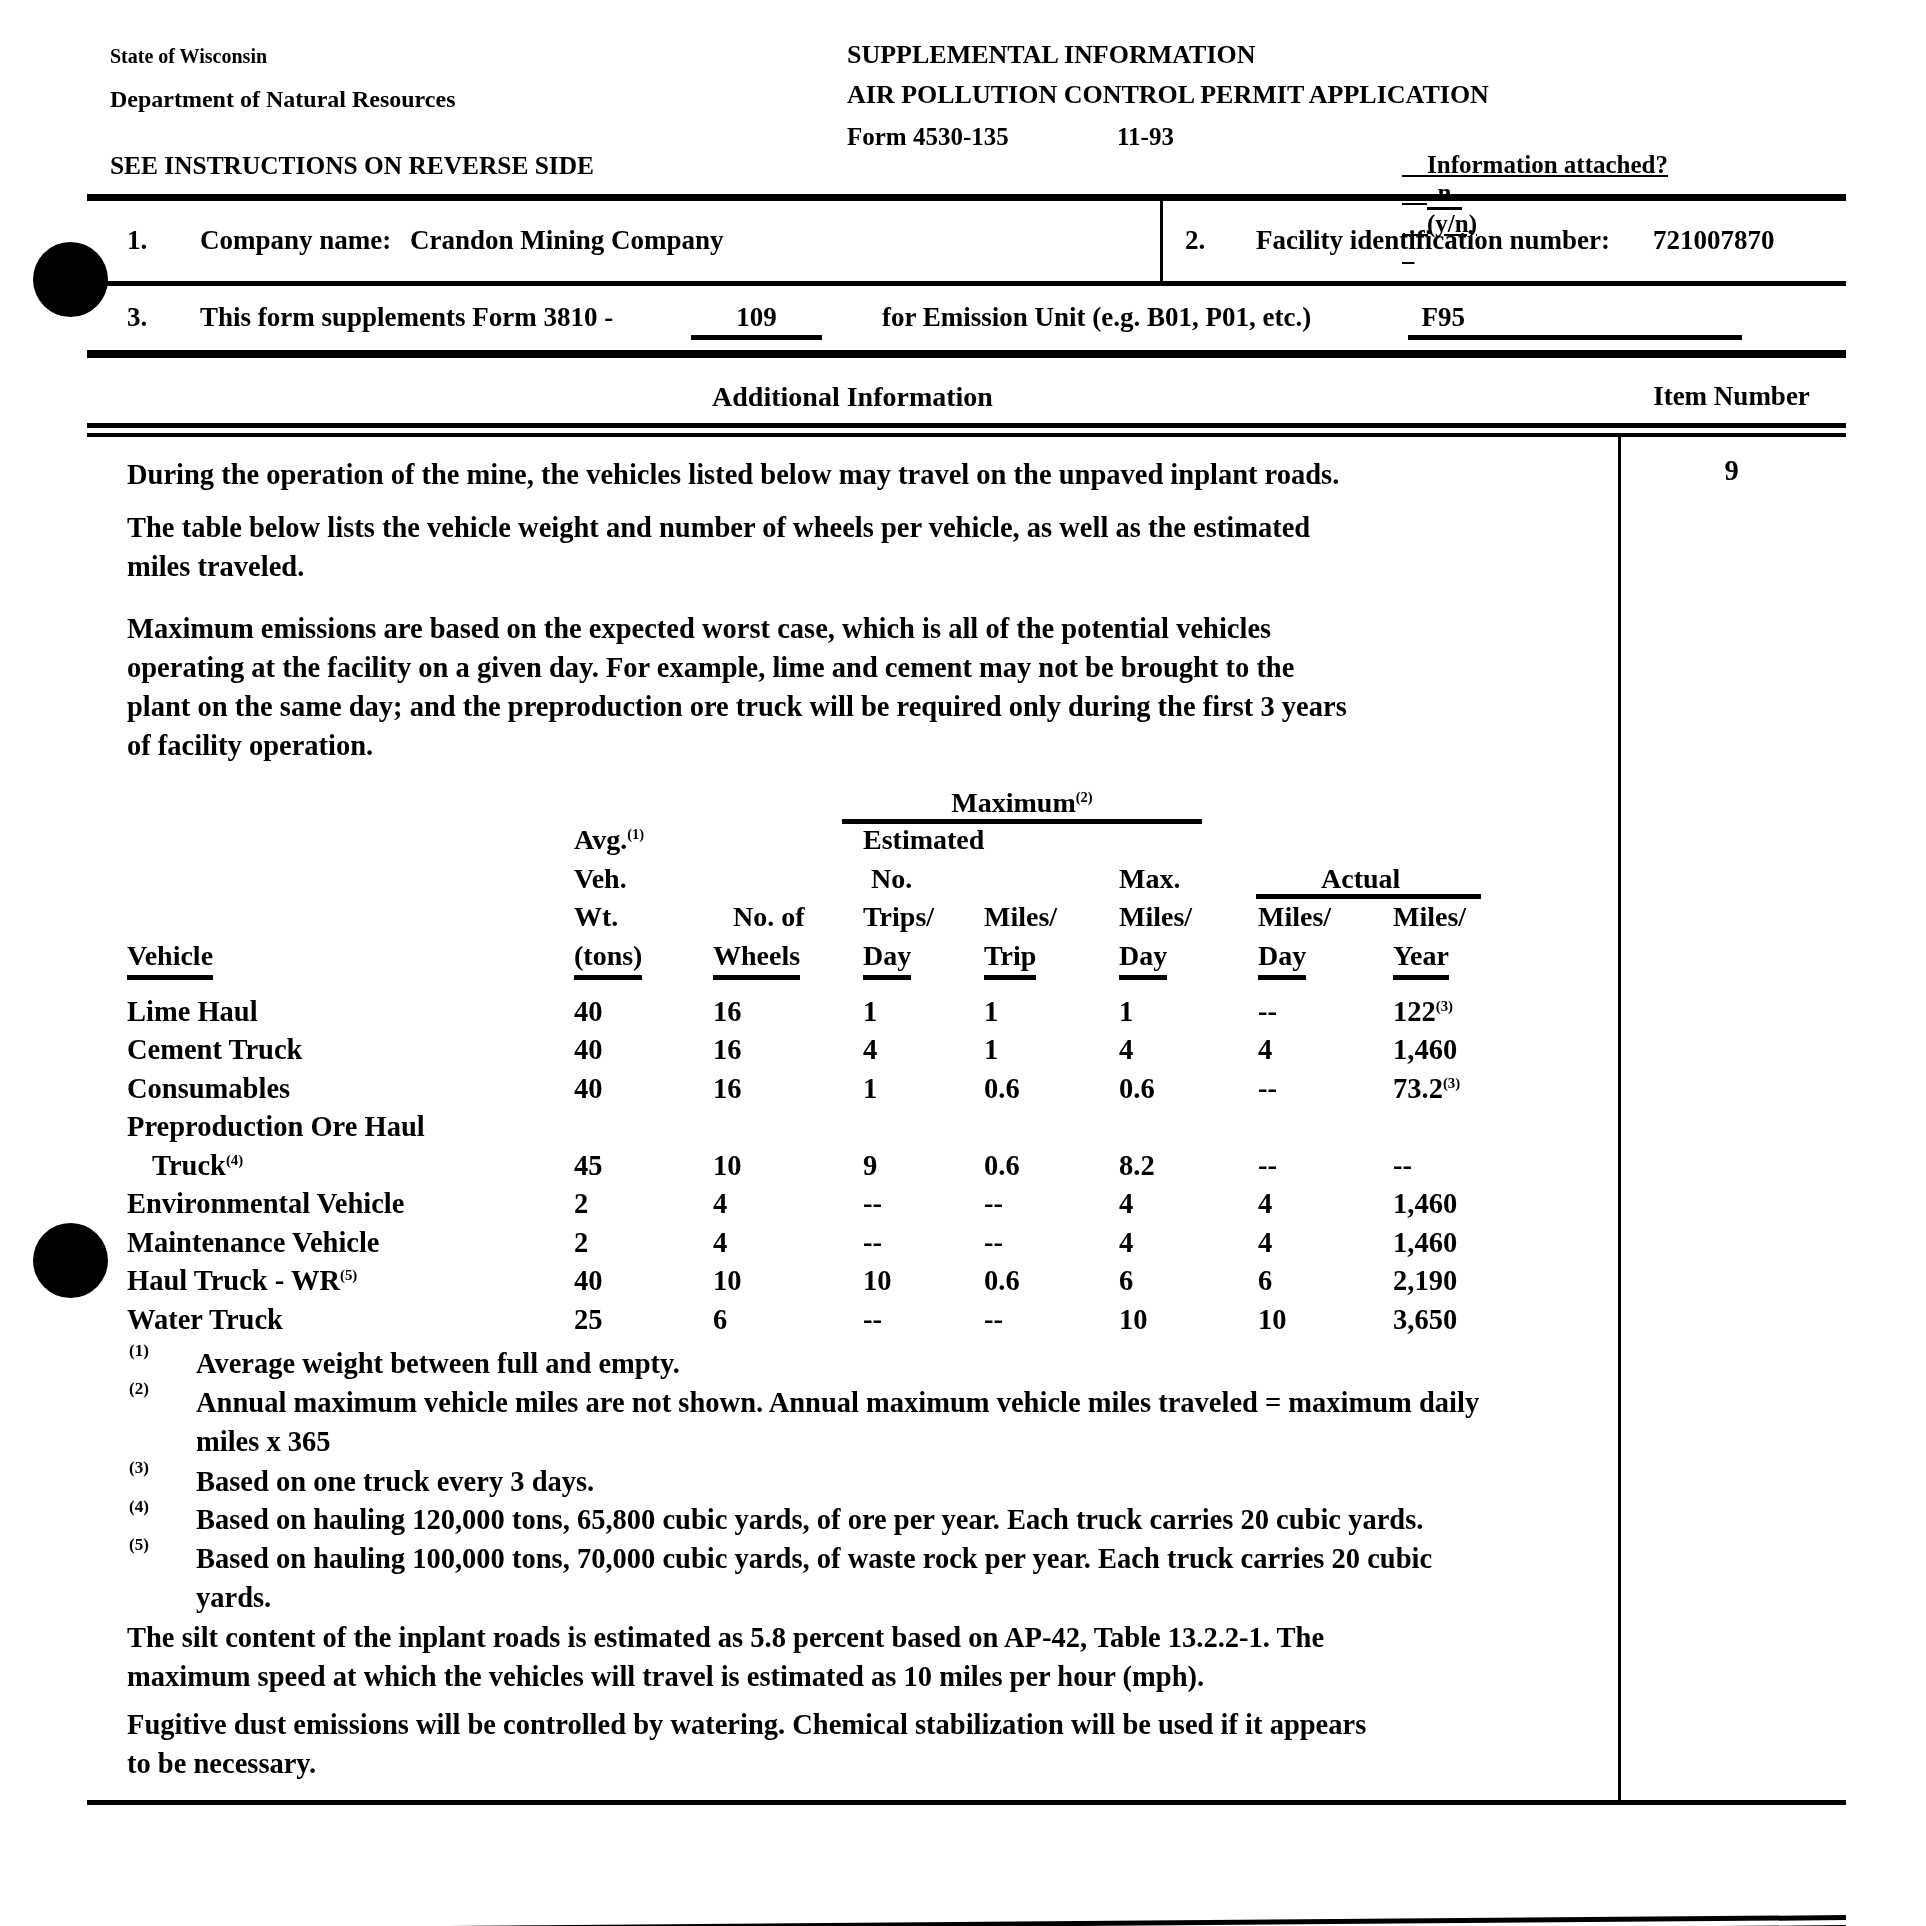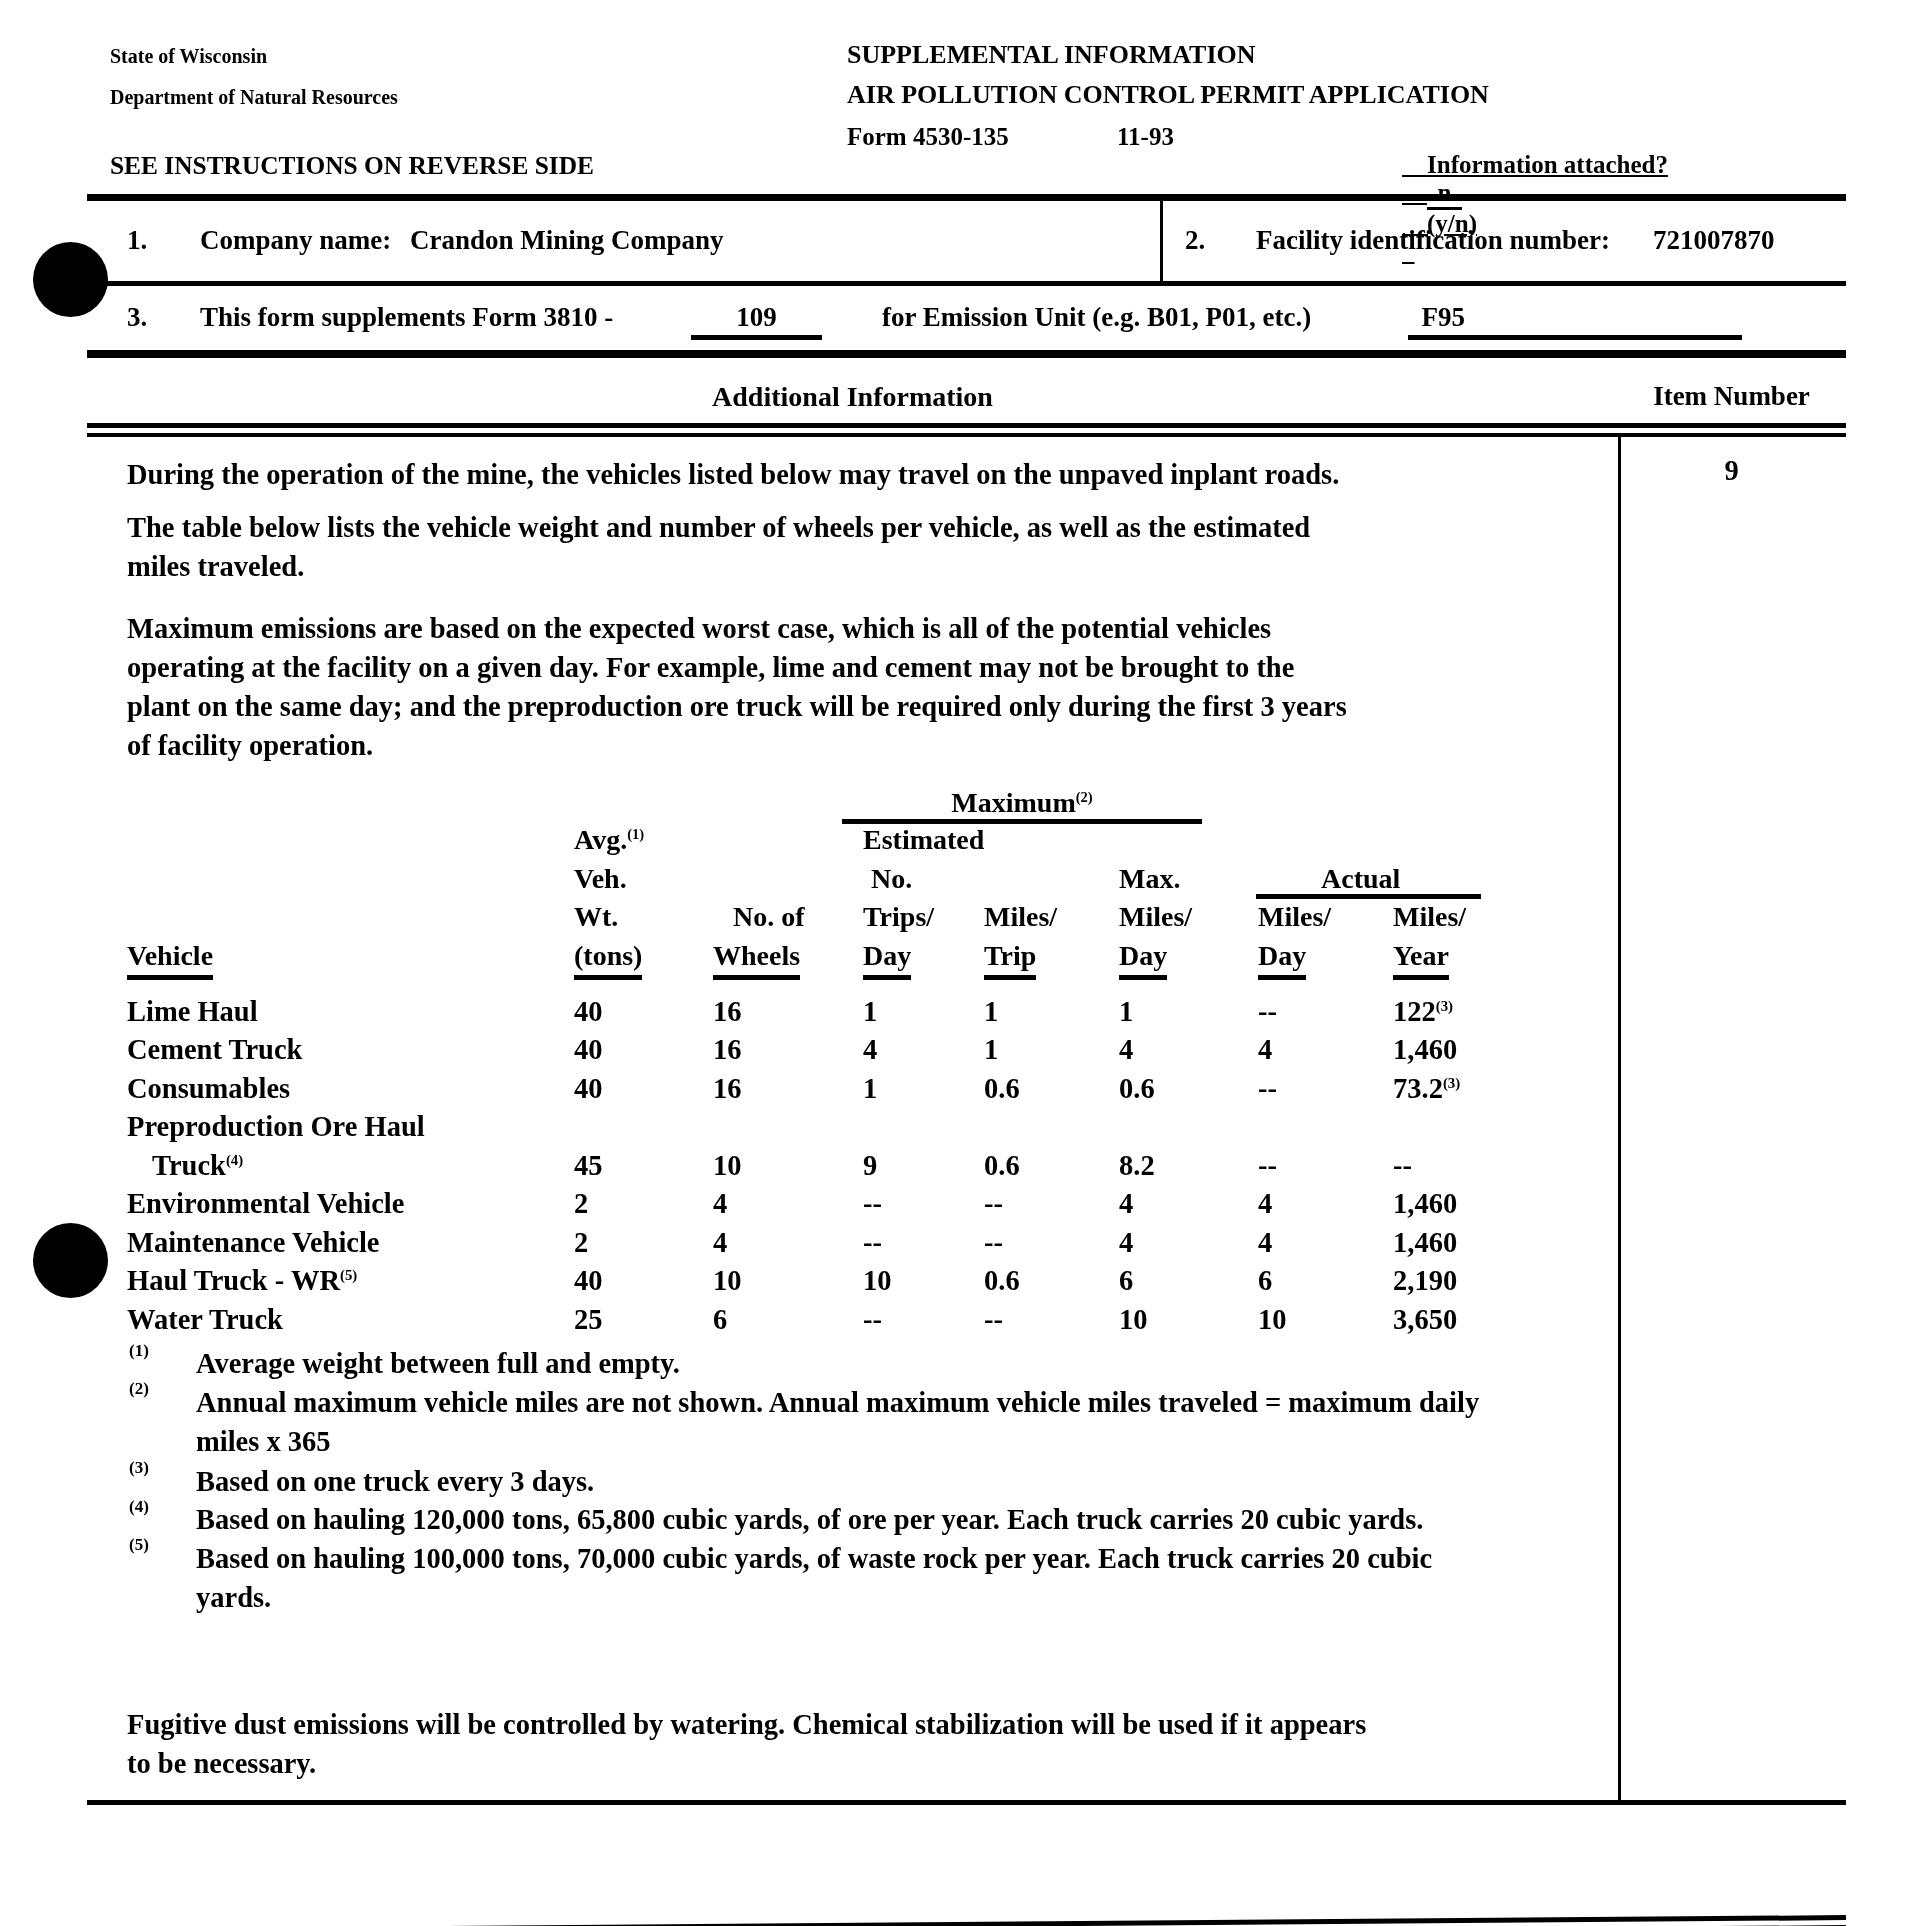--- a/index.html
+++ b/index.html
@@ -23,21 +23,21 @@
 </style>
 </head>
 <body>
 
 <div class="page">
 
   <div class="hole" style="left:33px;top:242px;"></div>
   <div class="hole" style="left:33px;top:1223px;"></div>
 
   <div class="abs" style="left:110px;top:45px;font-size:20px;">State of Wisconsin</div>
-  <div class="abs" style="left:110px;top:86px;font-size:20px;">Department of Natural Resources</div>
+  <div class="abs" style="left:110px;top:86px;font-size:24px;">Department of Natural Resources</div>
   <div class="abs" style="left:847px;top:40px;font-size:26px;">SUPPLEMENTAL INFORMATION</div>
   <div class="abs" style="left:847px;top:80px;font-size:26px;">AIR POLLUTION CONTROL PERMIT APPLICATION</div>
   <div class="abs" style="left:847px;top:123px;font-size:25px;">Form 4530-135</div>
   <div class="abs" style="left:1117px;top:123px;font-size:25px;">11-93</div>
   <div class="abs" style="left:1402px;top:123px;font-size:25px;text-decoration:underline;">
     <span>Information attached?</span>
     <span class="blank" style="min-width:35px;border-bottom-width:3.9px;">n</span>
     <span>(y/n)</span>
   </div>
   <div class="abs" style="left:110px;top:151px;font-size:25.4px;">SEE INSTRUCTIONS ON REVERSE SIDE</div>
@@ -207,20 +207,22 @@
   <div>
     <div class="note-m" style="top:1497px;">(4)</div>
     <div class="note-t" style="top:1500px;">Based on hauling 120,000 tons, 65,800 cubic yards, of ore per year.  Each truck carries 20 cubic yards.</div>
   </div>
   <div>
     <div class="note-m" style="top:1535px;">(5)</div>
     <div class="note-t" style="top:1539px;">Based on hauling 100,000 tons, 70,000 cubic yards, of waste rock per year.  Each truck carries 20 cubic
 yards.</div>
   </div>
 
+  <div class="para" style="left:127px;top:1618px;width:1464px;">The silt content of the inplant roads is estimated as 5.8 percent based on AP-42, Table 13.2.2-1.  The
+maximum speed at which the vehicles will travel is estimated as 10 miles per hour (mph).</div>
   <div class="para" style="left:127px;top:1705px;width:1464px;">Fugitive dust emissions will be controlled by watering.  Chemical stabilization will be used if it appears
 to be necessary.</div>
   <div class="hline" style="left:87px;top:1800px;width:1759px;height:5.4px;"></div>
 
   <div class="hline" style="left:87px;top:1922px;width:1759px;height:4.6px;transform:rotate(-0.45deg);"></div>
   <div class="hline" style="left:87px;top:1932px;width:1759px;height:4.2px;transform:rotate(-0.45deg);"></div>
 
 </div>
 
 

